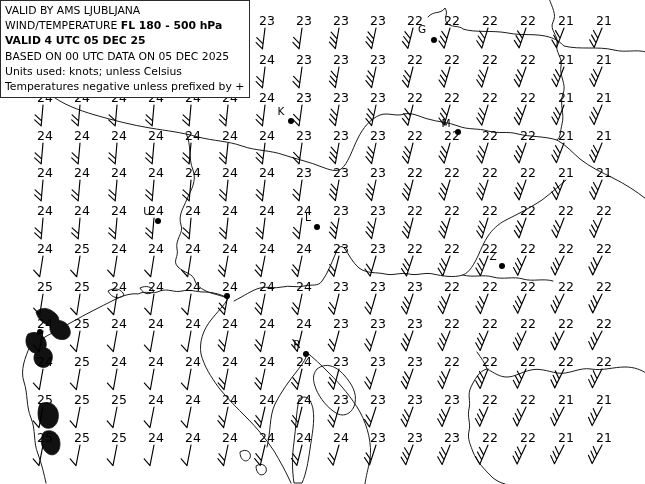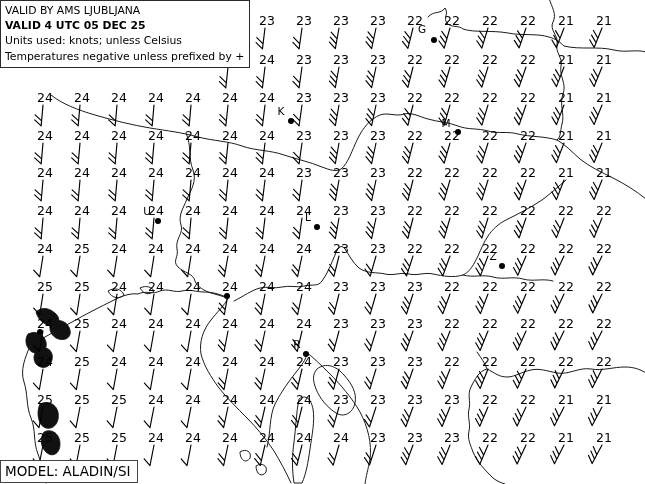--- a/index.html
+++ b/index.html
@@ -811,19 +811,20 @@
       <span class="station-letter" style="left: 493px; top: 256px;">Z</span>
       <span class="station-dot" style="left: 502px; top: 266px;"></span>
       <span class="station-letter" style="left: 297px; top: 344px;">R</span>
       <span class="station-dot" style="left: 306px; top: 354px;"></span>
       <span class="station-dot" style="left: 227px; top: 296px;"></span>
       <span class="station-dot" style="left: 40px; top: 332px;"></span>
     </div>
 
   <div class="header-box">
     <div>VALID BY AMS LJUBLJANA</div>
+    <div><span>WIND/TEMPERATURE </span><span class="b">FL 180 - 500 hPa</span></div>
     <div class="b">VALID 4 UTC 05 DEC 25</div>
+    <div>BASED ON 00 UTC DATA ON 05 DEC 2025</div>
     <div>Units used: knots; unless Celsius</div>
     <div>Temperatures negative unless prefixed by +</div>
   </div>
 
-  <div class="model-box">MODEL: ALADIN/SI</div>
 </div>
 
 </body></html>

